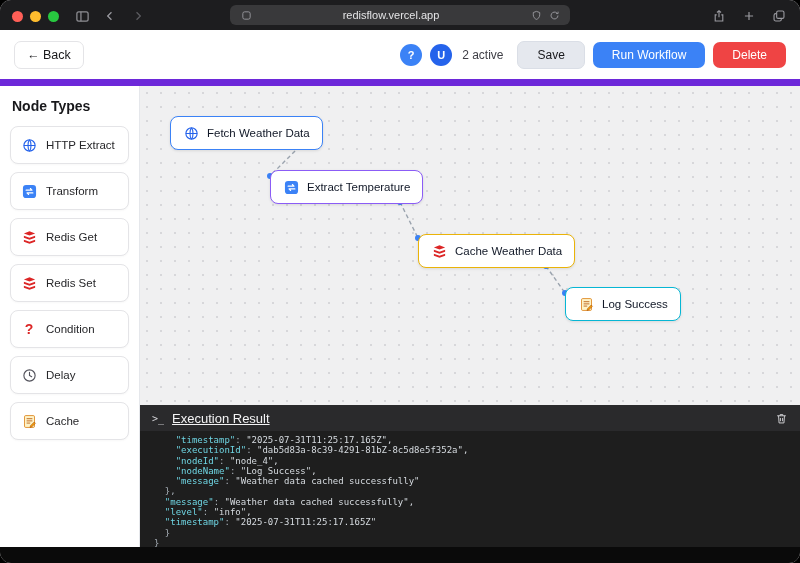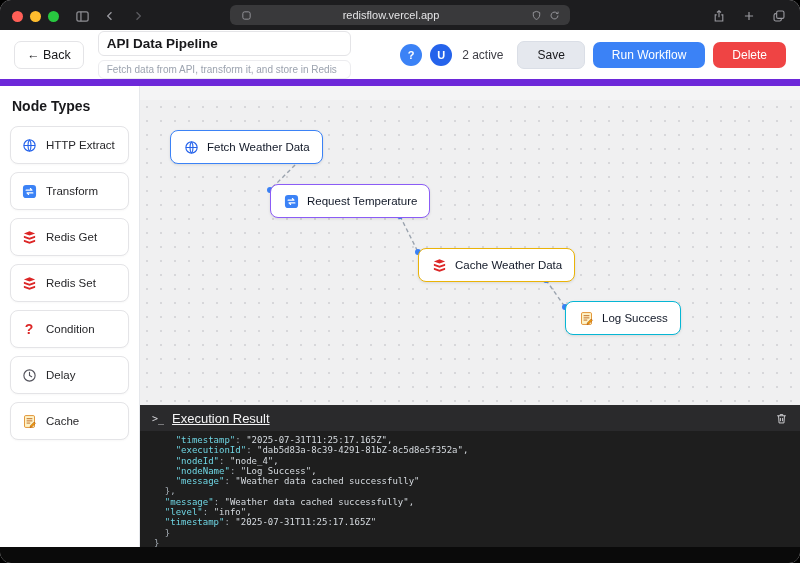--- a/index.html
+++ b/index.html
@@ -33,21 +33,21 @@
   .btn-delete{background:#ef4444;color:#fff;}
 
   
   .sidebar{position:absolute;left:0;top:86px;bottom:16px;width:140px;background:#fff;border-right:1px solid #e5e7eb;padding:12px 10px;box-sizing:border-box;}
   .side-title{font-size:14px;font-weight:700;color:#18181b;margin:0 0 12px 2px;}
   .side-item{display:flex;align-items:center;gap:9px;border:1px solid #e4e4e7;border-radius:8px;padding:0 10px;height:36px;margin-bottom:8px;background:#fff;font-size:11.5px;color:#27272a;box-shadow:0 1px 2px rgba(0,0,0,.03);cursor:grab;}
   .icon16{width:16px;height:16px;display:flex;align-items:center;justify-content:center;flex:none;}
   .q-glyph{color:#dc2626;font-weight:800;font-size:14px;line-height:1;}
 
   
-  .canvas{position:absolute;left:140px;top:100px;width:660px;height:319px;background-color:#f0f0f1;background-image:radial-gradient(circle,#d7d7da 1px,transparent 1.3px);background-size:14px 14px;overflow:hidden;}
+  .canvas{position:absolute;left:140px;top:86px;width:660px;height:319px;background-color:#f0f0f1;background-image:radial-gradient(circle,#d7d7da 1px,transparent 1.3px);background-size:14px 14px;overflow:hidden;}
   .conn-layer{position:absolute;inset:0;}
   .flow-node{position:absolute;display:flex;align-items:center;gap:8px;background:#fff;border:1.5px solid #ccc;border-radius:8px;padding:8px 12px;font-size:11.5px;font-weight:500;color:#111827;box-shadow:0 1px 3px rgba(0,0,0,.10);cursor:grab;white-space:nowrap;}
 
   
   .terminal{position:absolute;left:140px;top:405px;width:660px;height:142px;background:#1e1e1e;box-sizing:border-box;}
   .term-head{height:26px;background:#2a2a2c;display:flex;align-items:center;gap:8px;padding:0 12px;box-sizing:border-box;}
   .prompt{color:#d4d4d8;font-family:"DejaVu Sans Mono",monospace;font-size:10px;}
   .term-title{color:#f4f4f5;font-size:13px;text-decoration:underline;}
   .trash{margin-left:auto;cursor:pointer;display:flex;align-items:center;}
   .term-body{padding:4px 14px;font-family:"DejaVu Sans Mono",monospace;font-size:9px;line-height:10.3px;overflow:hidden;height:112px;}
@@ -120,24 +120,20 @@
         <svg width="14" height="14" viewBox="0 0 24 24" fill="none" stroke="#9a9aa0" stroke-width="1.9">
             <rect x="8" y="3.5" width="12.5" height="12.5" rx="2.5"></rect>
             <path d="M16 16.5v1a3 3 0 0 1-3 3H6.5a3 3 0 0 1-3-3V11a3 3 0 0 1 3-3h1"></path>
           </svg>
       </span>
     </div>
   </div>
 
   <div class="app-header">
     <button class="back-btn">← Back</button>
-    <div class="title-col">
-      <input class="title-input" value="API Data Pipeline" style="">
-      <input class="subtitle-input" value="Fetch data from API, transform it, and store in Redis" style="">
-    </div>
     <div class="header-right">
       <span class="circle-btn c-help">?</span>
       <span class="circle-btn c-user">U</span>
       <span class="active-text">2 active</span>
       <button class="btn btn-save">Save</button>
       <button class="btn btn-run">Run Workflow</button>
       <button class="btn btn-delete">Delete</button>
     </div>
   </div>
 
@@ -240,21 +236,21 @@
           </span>
           <span>Fetch Weather Data</span>
         </div>
         <div class="flow-node" style="left: 130px; top: 84px; border-color: rgb(139, 92, 246);">
           <span class="icon16">
             <svg width="15" height="15" viewBox="0 0 24 24">
               <rect x="1.5" y="1.5" width="21" height="21" rx="5" fill="#3b82f6"></rect>
               <path d="M6.5 9.8h9.5m0 0l-2.6-2.6M17.5 14.2H8m0 0l2.6 2.6" stroke="#fff" stroke-width="1.7" fill="none" stroke-linecap="round"></path>
             </svg>
           </span>
-          <span>Request Temperature</span>
+          <span>Extract Temperature</span>
         </div>
         <div class="flow-node" style="left: 278px; top: 148px; border-color: rgb(234, 179, 8);">
           <span class="icon16">
             <svg width="15" height="15" viewBox="0 0 24 24" fill="#dc2626">
               <path d="M12 2l9 3.4L12 8.8 3 5.4z"></path>
               <path d="M3 9l9 3.4L21 9v3.2l-9 3.4L3 12.2z"></path>
               <path d="M3 15.4l9 3.4 9-3.4v3.2L12 22 3 18.6z"></path>
             </svg>
           </span>
           <span>Cache Weather Data</span>

